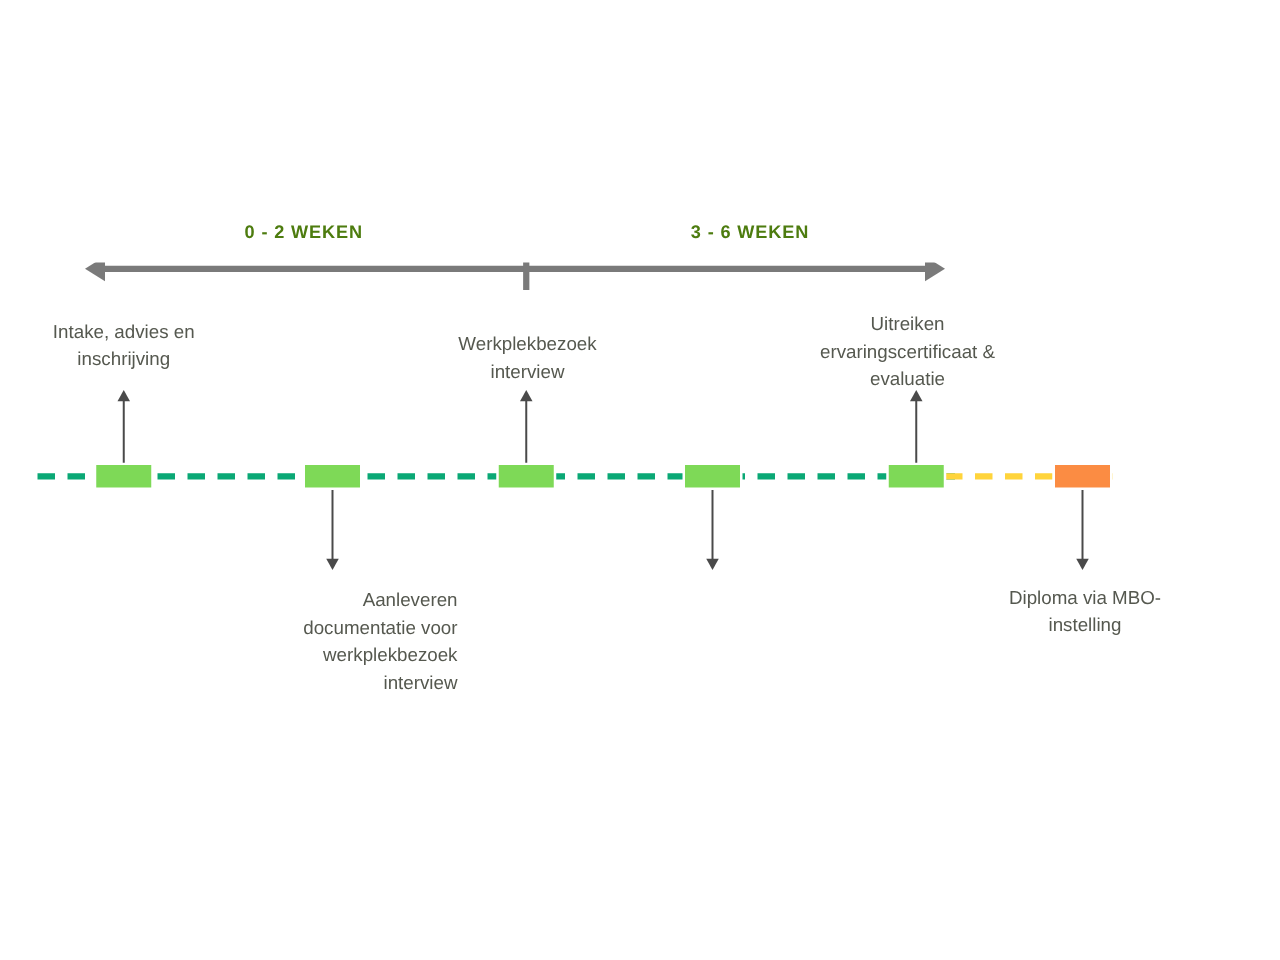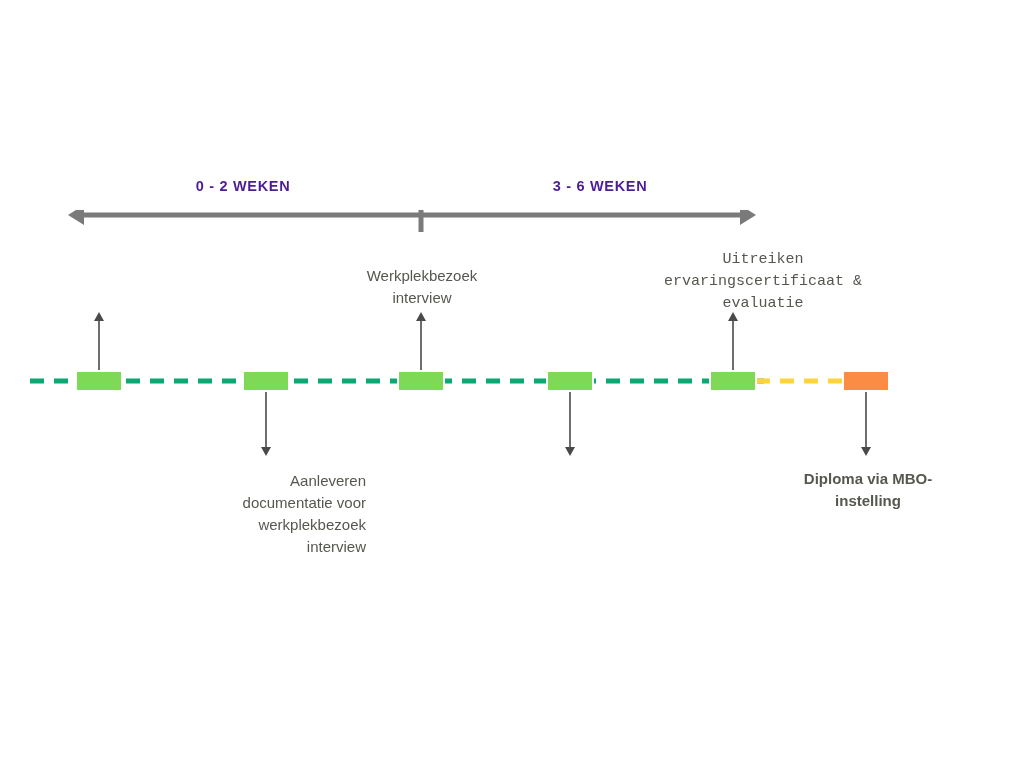--- a/index.html
+++ b/index.html
@@ -20,21 +20,21 @@
     height: 768px;
     background: #ffffff;
   }
 
   
   .phase-label {
     position: absolute;
     font-size: 14.5px;
     font-weight: bold;
     letter-spacing: 0.7px;
-    color: #4c1d95;
+    color: #4d7c0f;
     white-space: nowrap;
     text-align: center;
   }
 
   
   .arrow-axis {
     position: absolute;
     left: 68px;
     top: 210px;
     width: 686px;
@@ -142,30 +142,32 @@
 
       <rect x="76" y="1" width="46" height="20" rx="1" fill="#7ed957" stroke="#ffffff" stroke-width="2"></rect>
       <rect x="243" y="1" width="46" height="20" rx="1" fill="#7ed957" stroke="#ffffff" stroke-width="2"></rect>
       <rect x="398" y="1" width="46" height="20" rx="1" fill="#7ed957" stroke="#ffffff" stroke-width="2"></rect>
       <rect x="547" y="1" width="46" height="20" rx="1" fill="#7ed957" stroke="#ffffff" stroke-width="2"></rect>
       <rect x="710" y="1" width="46" height="20" rx="1" fill="#7ed957" stroke="#ffffff" stroke-width="2"></rect>
       <rect x="843" y="1" width="46" height="20" rx="1" fill="#fb8c43" stroke="#ffffff" stroke-width="2"></rect>
     </svg>
   </div>
 
+  <div class="milestone-label above" style="left:8px; top:255px; width:182px;">Intake, advies en
+inschrijving</div>
 
   <div class="milestone-label above" style="left:332px; top:265px; width:180px;">Werkplekbezoek
 interview</div>
 
-  <div class="milestone-label above" style="left:663px; top:249px; width:200px;font-family:Liberation Mono, monospace;">Uitreiken
+  <div class="milestone-label above" style="left:626px; top:249px; width:200px;">Uitreiken
 ervaringscertificaat &amp;
 evaluatie</div>
 
   <div class="milestone-label below" style="left:180px; top:470px; width:186px;text-align:right;">Aanleveren
 documentatie voor
 werkplekbezoek
 interview</div>
 
 
-  <div class="milestone-label below" style="left:778px; top:468px; width:180px;font-weight:bold;">Diploma via MBO-
+  <div class="milestone-label below" style="left:778px; top:468px; width:180px;">Diploma via MBO-
 instelling</div>
 
 </div>
 
 </body></html>

